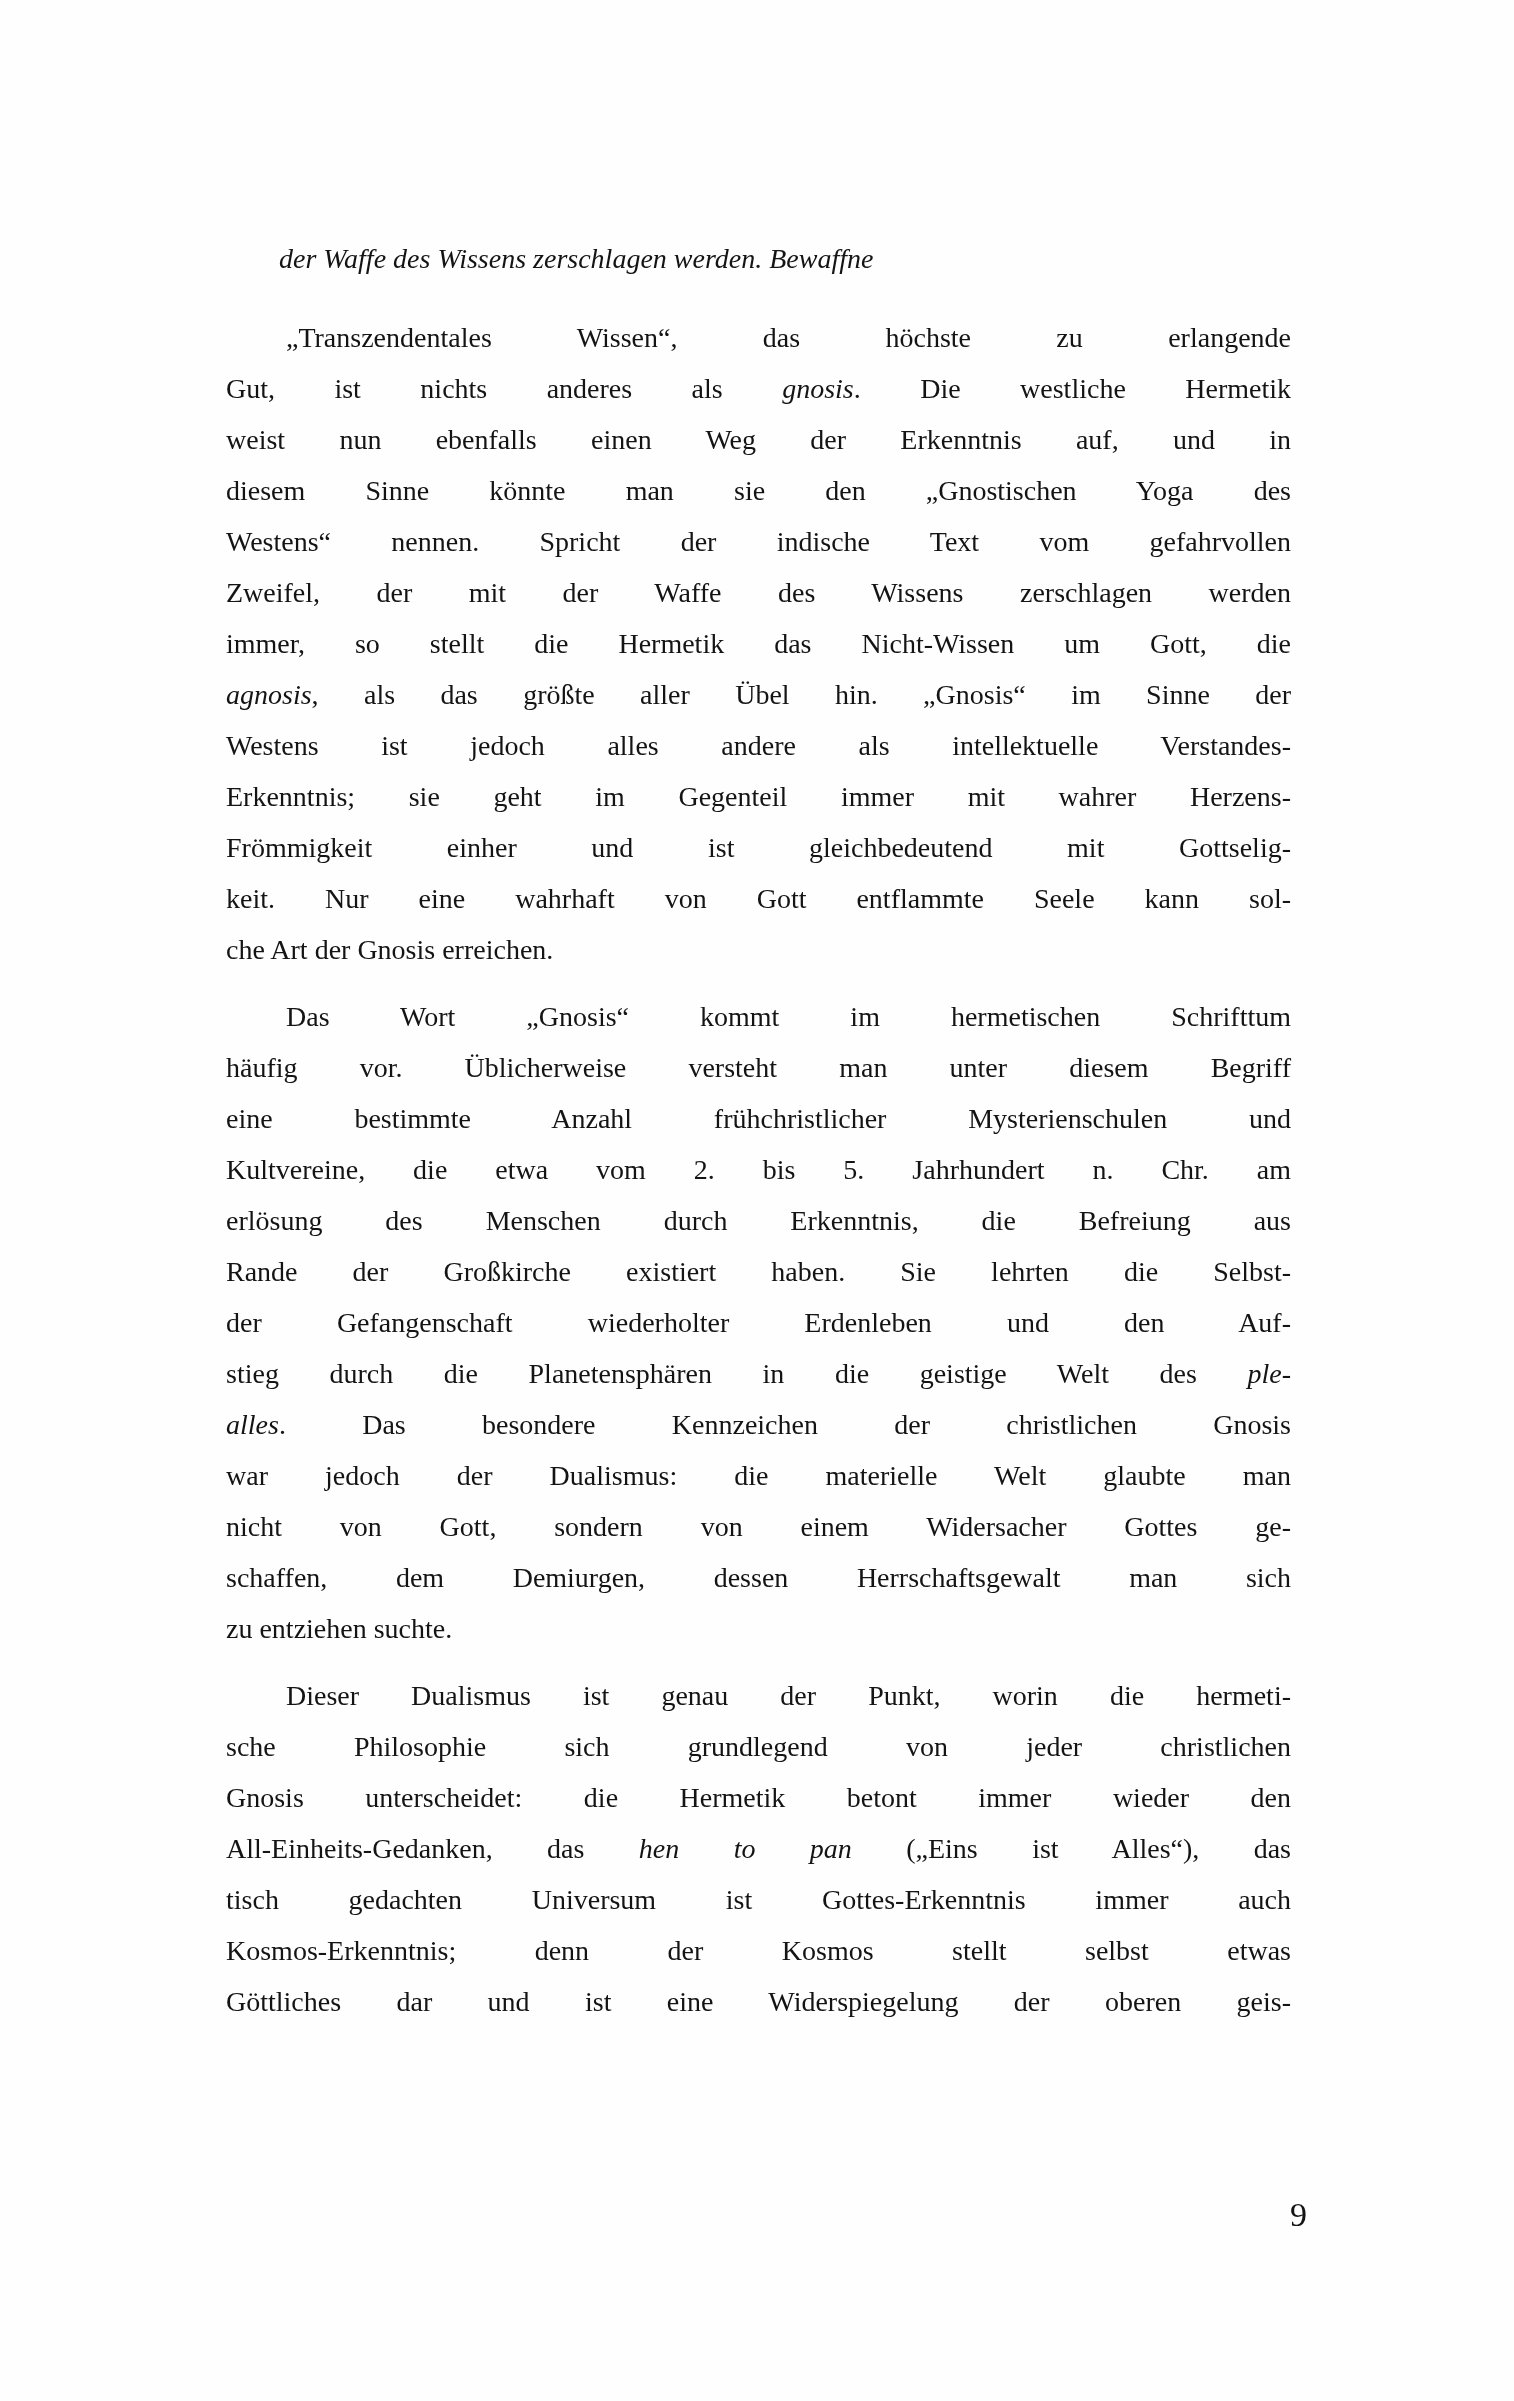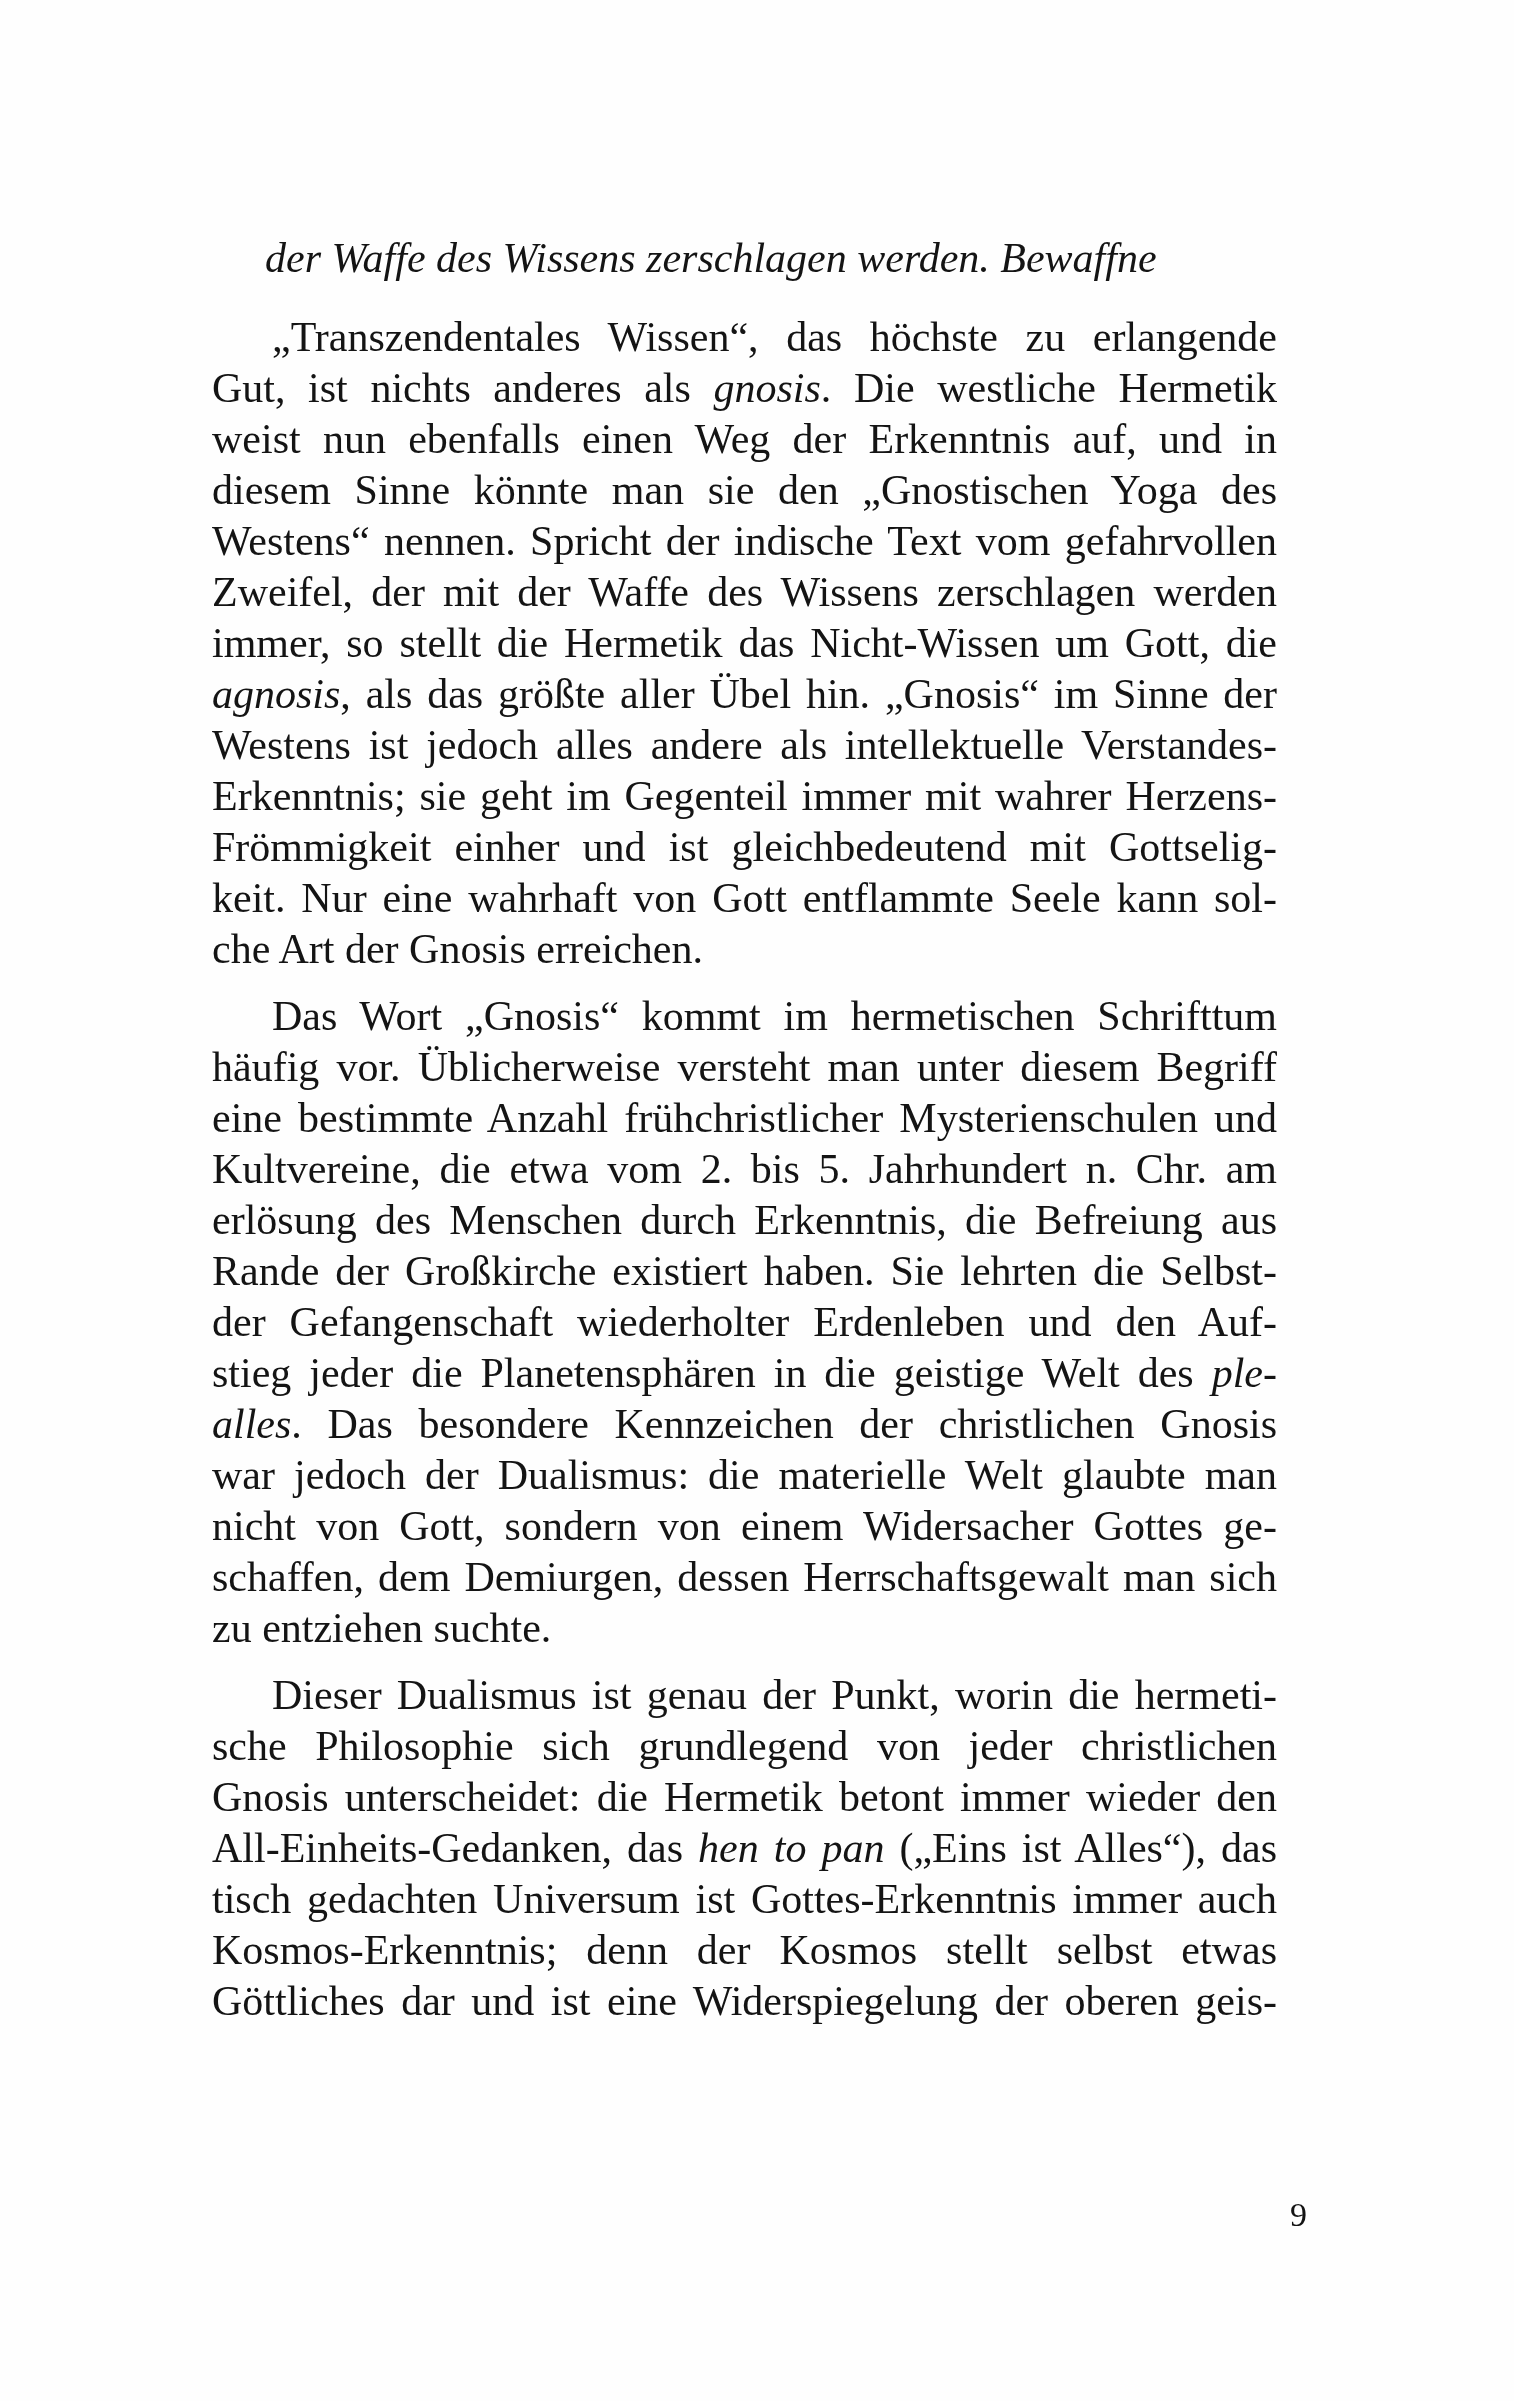--- a/index.html
+++ b/index.html
@@ -8,24 +8,24 @@
     position: relative;
     width: 1515px;
     height: 2401px;
     background: #fefefe;
     font-family: "Liberation Serif", serif;
     color: #141414;
     overflow: hidden;
   }
   .text-block {
     position: absolute;
-    left: 196px;
+    left: 210px;
     top: 233px;
     width: 1097px;
-    font-size: 42px;
+    font-size: 28px;
   }
   .epi {
     font-style: italic;
     padding-left: 69px;
     margin-bottom: 28px;
   }
   .epi-line {
     line-height: 51px;
     white-space: nowrap;
     text-align: left;
@@ -77,21 +77,21 @@
           <div class="text-line end"><span>che Art der Gnosis erreichen.</span></div>
         </div>
         <div class="para">
           <div class="text-line indent"><span>Das Wort „Gnosis“ kommt im hermetischen Schrifttum</span></div>
           <div class="text-line"><span>häufig vor. Üblicherweise versteht man unter diesem Begriff</span></div>
           <div class="text-line"><span>eine bestimmte Anzahl frühchristlicher Mysterienschulen und</span></div>
           <div class="text-line"><span>Kultvereine, die etwa vom 2. bis 5. Jahrhundert n. Chr. am</span></div>
           <div class="text-line"><span>erlösung des Menschen durch Erkenntnis, die Befreiung aus</span></div>
           <div class="text-line"><span>Rande der Großkirche existiert haben. Sie lehrten die Selbst-</span></div>
           <div class="text-line"><span>der Gefangenschaft wiederholter Erdenleben und den Auf-</span></div>
-          <div class="text-line"><span>stieg jeder die Planetensphären in die geistige Welt des </span><span class="it">ple-</span></div>
+          <div class="text-line"><span>stieg durch die Planetensphären in die geistige Welt des </span><span class="it">ple-</span></div>
           <div class="text-line"><span class="it">alles</span><span>. Das besondere Kennzeichen der christlichen Gnosis</span></div>
           <div class="text-line"><span>war jedoch der Dualismus: die materielle Welt glaubte man</span></div>
           <div class="text-line"><span>nicht von Gott, sondern von einem Widersacher Gottes ge-</span></div>
           <div class="text-line"><span>schaffen, dem Demiurgen, dessen Herrschaftsgewalt man sich</span></div>
           <div class="text-line end"><span>zu entziehen suchte.</span></div>
         </div>
         <div class="para">
           <div class="text-line indent"><span>Dieser Dualismus ist genau der Punkt, worin die hermeti-</span></div>
           <div class="text-line"><span>sche Philosophie sich grundlegend von jeder christlichen</span></div>
           <div class="text-line"><span>Gnosis unterscheidet: die Hermetik betont immer wieder den</span></div>

